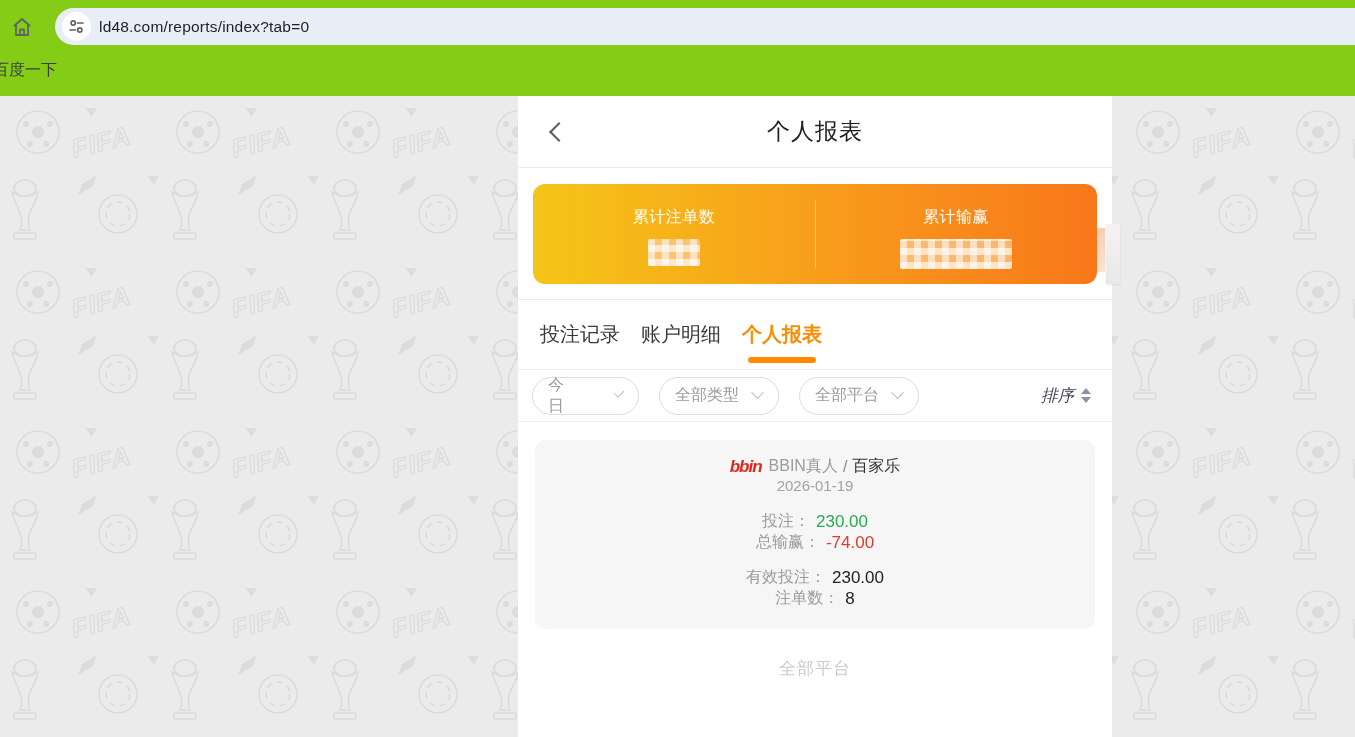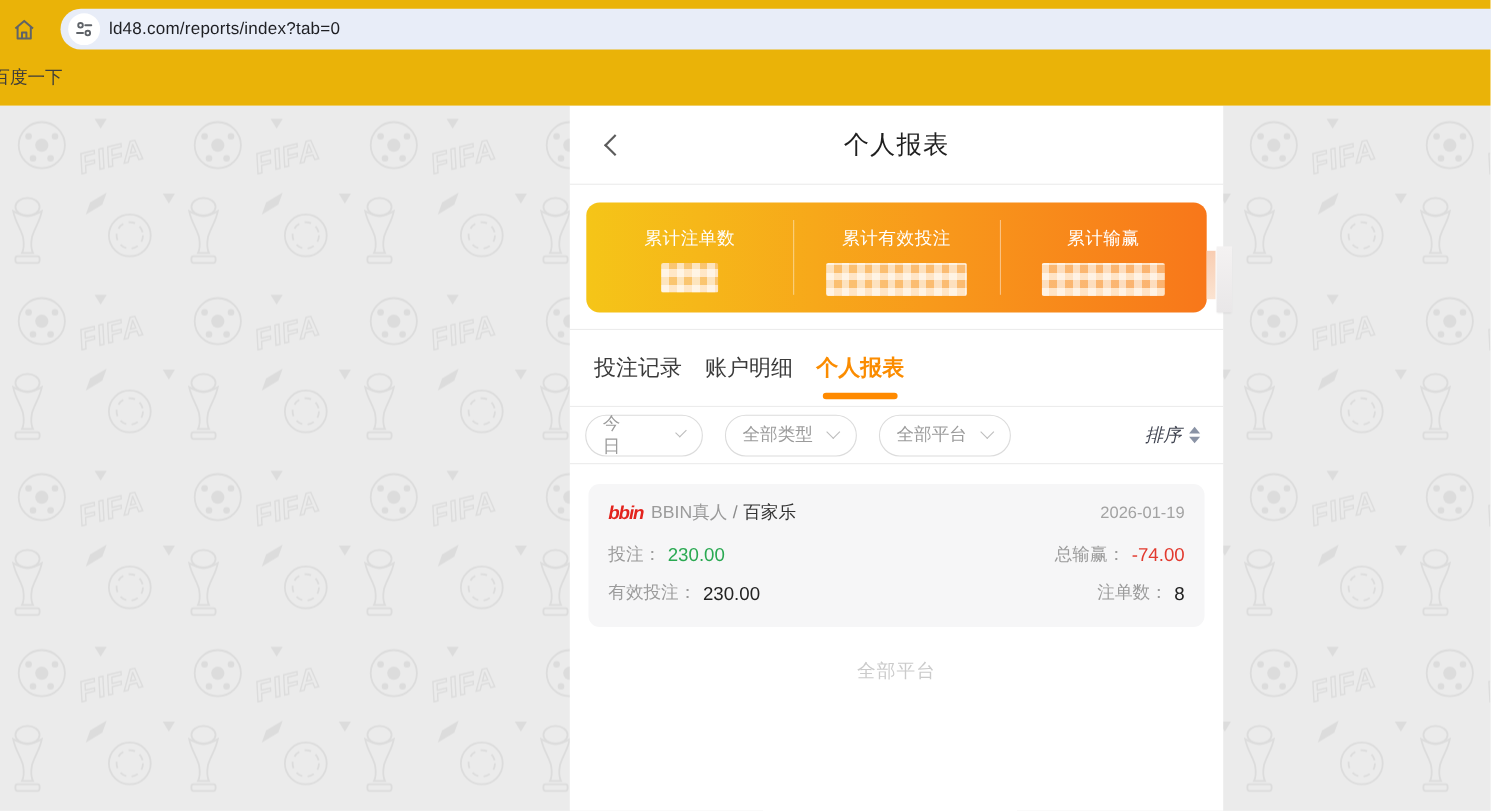--- a/index.html
+++ b/index.html
@@ -1,20 +1,20 @@
 <!DOCTYPE html>
 <html><head>
 <meta charset="utf-8">
 <style>
   * { margin:0; padding:0; box-sizing:border-box; }
   html,body { width:1355px; height:737px; overflow:hidden; background:#fff;
               font-family:"Liberation Sans","DejaVu Sans",sans-serif; }
 
   
-  .chrome { position:absolute; left:0; top:0; width:1355px; height:96px; background:#eab308; z-index:5; }
+  .chrome { position:absolute; left:0; top:0; width:1355px; height:96px; background:#84cc16; z-index:5; }
   .home-btn { position:absolute; left:8px; top:13px; width:28px; height:28px; display:flex;
               align-items:center; justify-content:center; cursor:pointer; }
   .addr-bar { position:absolute; left:55px; top:8px; right:-24px; height:37px;
               background:#e8edf8; border-radius:19px; display:flex; align-items:center; }
   .tune-circle { position:absolute; left:7px; top:4px; width:29px; height:29px; background:#fff;
                  border-radius:50%; display:flex; align-items:center; justify-content:center; }
   .url-text { margin-left:44px; font-size:15.5px; color:#1e1f23; letter-spacing:.2px; }
   .bookmark { position:absolute; left:-7px; top:60px; font-size:16px; color:#3c3c3c; white-space:nowrap; }
 
   
@@ -73,21 +73,21 @@
   .sort-label { font-size:16.5px; color:#3f4350; }
   .sort-arrows { display:flex; flex-direction:column; gap:3px; }
   .tri-up   { width:0; height:0; border-left:5px solid transparent; border-right:5px solid transparent;
               border-bottom:6px solid #8a93a5; }
   .tri-down { width:0; height:0; border-left:5px solid transparent; border-right:5px solid transparent;
               border-top:6px solid #8a93a5; }
 
   
   .p-records { padding:18px 17px 0; }
   .record-card { background:#f6f6f7; border-radius:10px; padding:16px 18px 20px; cursor:pointer; }
-  .r-row { display:flex; justify-content:space-between; align-items:center; }
+  .r-row { display:flex; justify-content:space-between; align-items:center;flex-direction:column; }
   .r-row1 { margin-bottom:17px; }
   .r-row2 { margin-bottom:14px; }
   .r-left, .r-right { display:flex; align-items:center; }
   .bbin-logo { color:#e3231d; font-weight:800; font-style:italic; font-size:17px;
                letter-spacing:-1px; margin-right:7px; }
   .r-platform { color:#9b9b9b; font-size:16px; }
   .r-sep { color:#8a8a8a; font-size:16px; margin:0 5px; }
   .r-game { color:#333; font-size:16px; }
   .r-date { color:#a3a3a3; font-size:15px; }
   .lbl { color:#9b9b9b; font-size:16px; margin-right:6px; }
@@ -158,24 +158,20 @@
       <div class="p-title">个人报表</div>
     </div>
 
     <div class="p-summary">
       <div class="sum-card">
         <div class="sum-col">
           <div class="sum-label">累计注单数</div>
           <div class="mosaic m1"></div>
         </div>
         <div class="sum-col">
-          <div class="sum-label">累计有效投注</div>
-          <div class="mosaic m2"></div>
-        </div>
-        <div class="sum-col">
           <div class="sum-label">累计输赢</div>
           <div class="mosaic m3"></div>
         </div>
       </div>
       <div class="strip-a"></div>
       <div class="strip-b"></div>
     </div>
 
     <div class="p-tabs">
       <div class="tab">投注记录</div>

